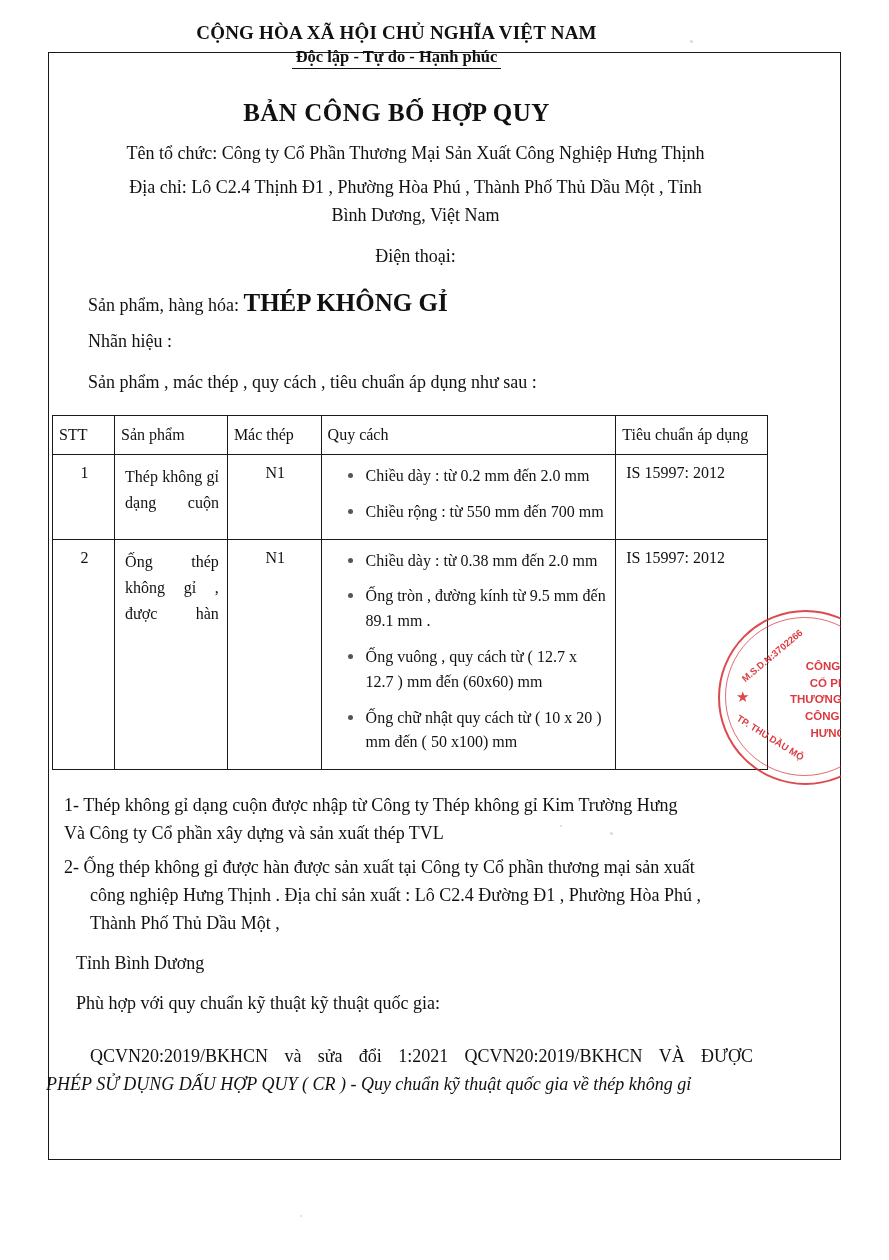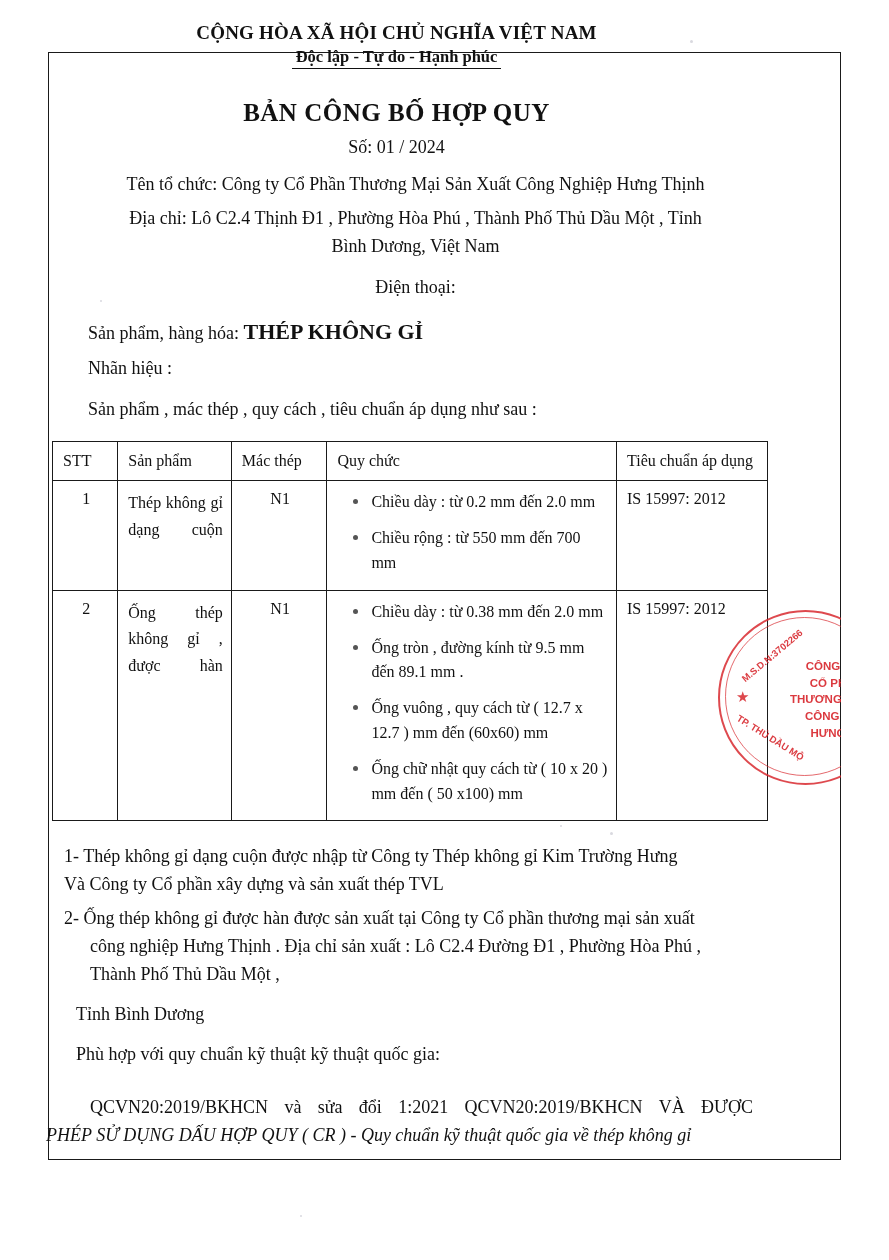--- a/index.html
+++ b/index.html
@@ -57,39 +57,40 @@
     font-size: 18px;
     margin-top: 10px;
   }
   .para {
     font-size: 18px;
     line-height: 1.55;
     margin-top: 13px;
   }
   .indent-2 { padding-left: 38px; text-align: center; }
   .indent-3 { padding-left: 50px; }
-  .product-name { font-weight: bold; font-size: 22px; }
+  .product-name { font-weight: bold; font-size: 25px; }
 
   table.spec {
     border-collapse: collapse;
     width: 716px;
     margin-top: 18px;
     margin-left: 14px;
     font-size: 16px;
   }
   table.spec th, table.spec td {
     border: 1px solid #1a1a1a;
     vertical-align: top;
     padding: 9px 8px 12px 10px;
   }
   table.spec th {
     font-weight: normal;
     text-align: left;
     padding-top: 10px;
     padding-bottom: 10px;
+    padding-left: 6px;
   }
   .col-stt { width: 52px; text-align: center; }
   .col-prod { width: 112px; }
   .col-mac { width: 92px; text-align: center; }
   .col-quy { width: 330px; }
   .col-std { width: 160px; }
   td.c-stt { text-align: center; }
   td.c-mac { text-align: center; }
   td.c-prod {
     text-align: justify;
@@ -236,42 +237,41 @@
 <body>
 
 <div class="page-frame"></div>
 
 <div class="content">
 
   <div class="center">
     <div class="national-title">CỘNG HÒA XÃ HỘI CHỦ NGHĨA VIỆT NAM</div>
     <div><span class="national-sub">Độc lập - Tự do - Hạnh phúc</span></div>
     <div class="doc-title">BẢN CÔNG BỐ HỢP QUY</div>
-    <div class="doc-number">Số: 01 / 2024</div>
   </div>
 
   <div class="para indent-2">Tên tổ chức: Công ty Cổ Phần Thương Mại Sản Xuất Công Nghiệp Hưng Thịnh</div>
   <div class="para indent-2" style="margin-top:6px;">Địa chỉ: Lô C2.4 Thịnh Đ1 , Phường Hòa Phú , Thành Phố Thủ Dầu Một , Tỉnh</div>
   <div class="para indent-2" style="margin-top:0;">Bình Dương, Việt Nam</div>
   <div class="para indent-2">Điện thoại:</div>
 
   <div class="para indent-3">
     <span>Sản phẩm, hàng hóa:</span>
     <span class="product-name">THÉP KHÔNG GỈ</span>
   </div>
   <div class="para indent-3" style="margin-top:6px;">Nhãn hiệu :</div>
   <div class="para indent-3">Sản phẩm , mác thép , quy cách , tiêu chuẩn áp dụng như sau :</div>
 
   <table class="spec">
     <thead>
       <tr>
         <th class="col-stt">STT</th>
         <th class="col-prod">Sản phẩm</th>
         <th class="col-mac">Mác thép</th>
-        <th class="col-quy">Quy chức</th>
+        <th class="col-quy">Quy cách</th>
         <th class="col-std">Tiêu chuẩn áp dụng</th>
       </tr>
     </thead>
     <tbody>
       <tr>
         <td class="c-stt">1</td>
         <td class="c-prod">Thép không gỉ dạng cuộn</td>
         <td class="c-mac">N1</td>
         <td>
           <ul class="quy">

